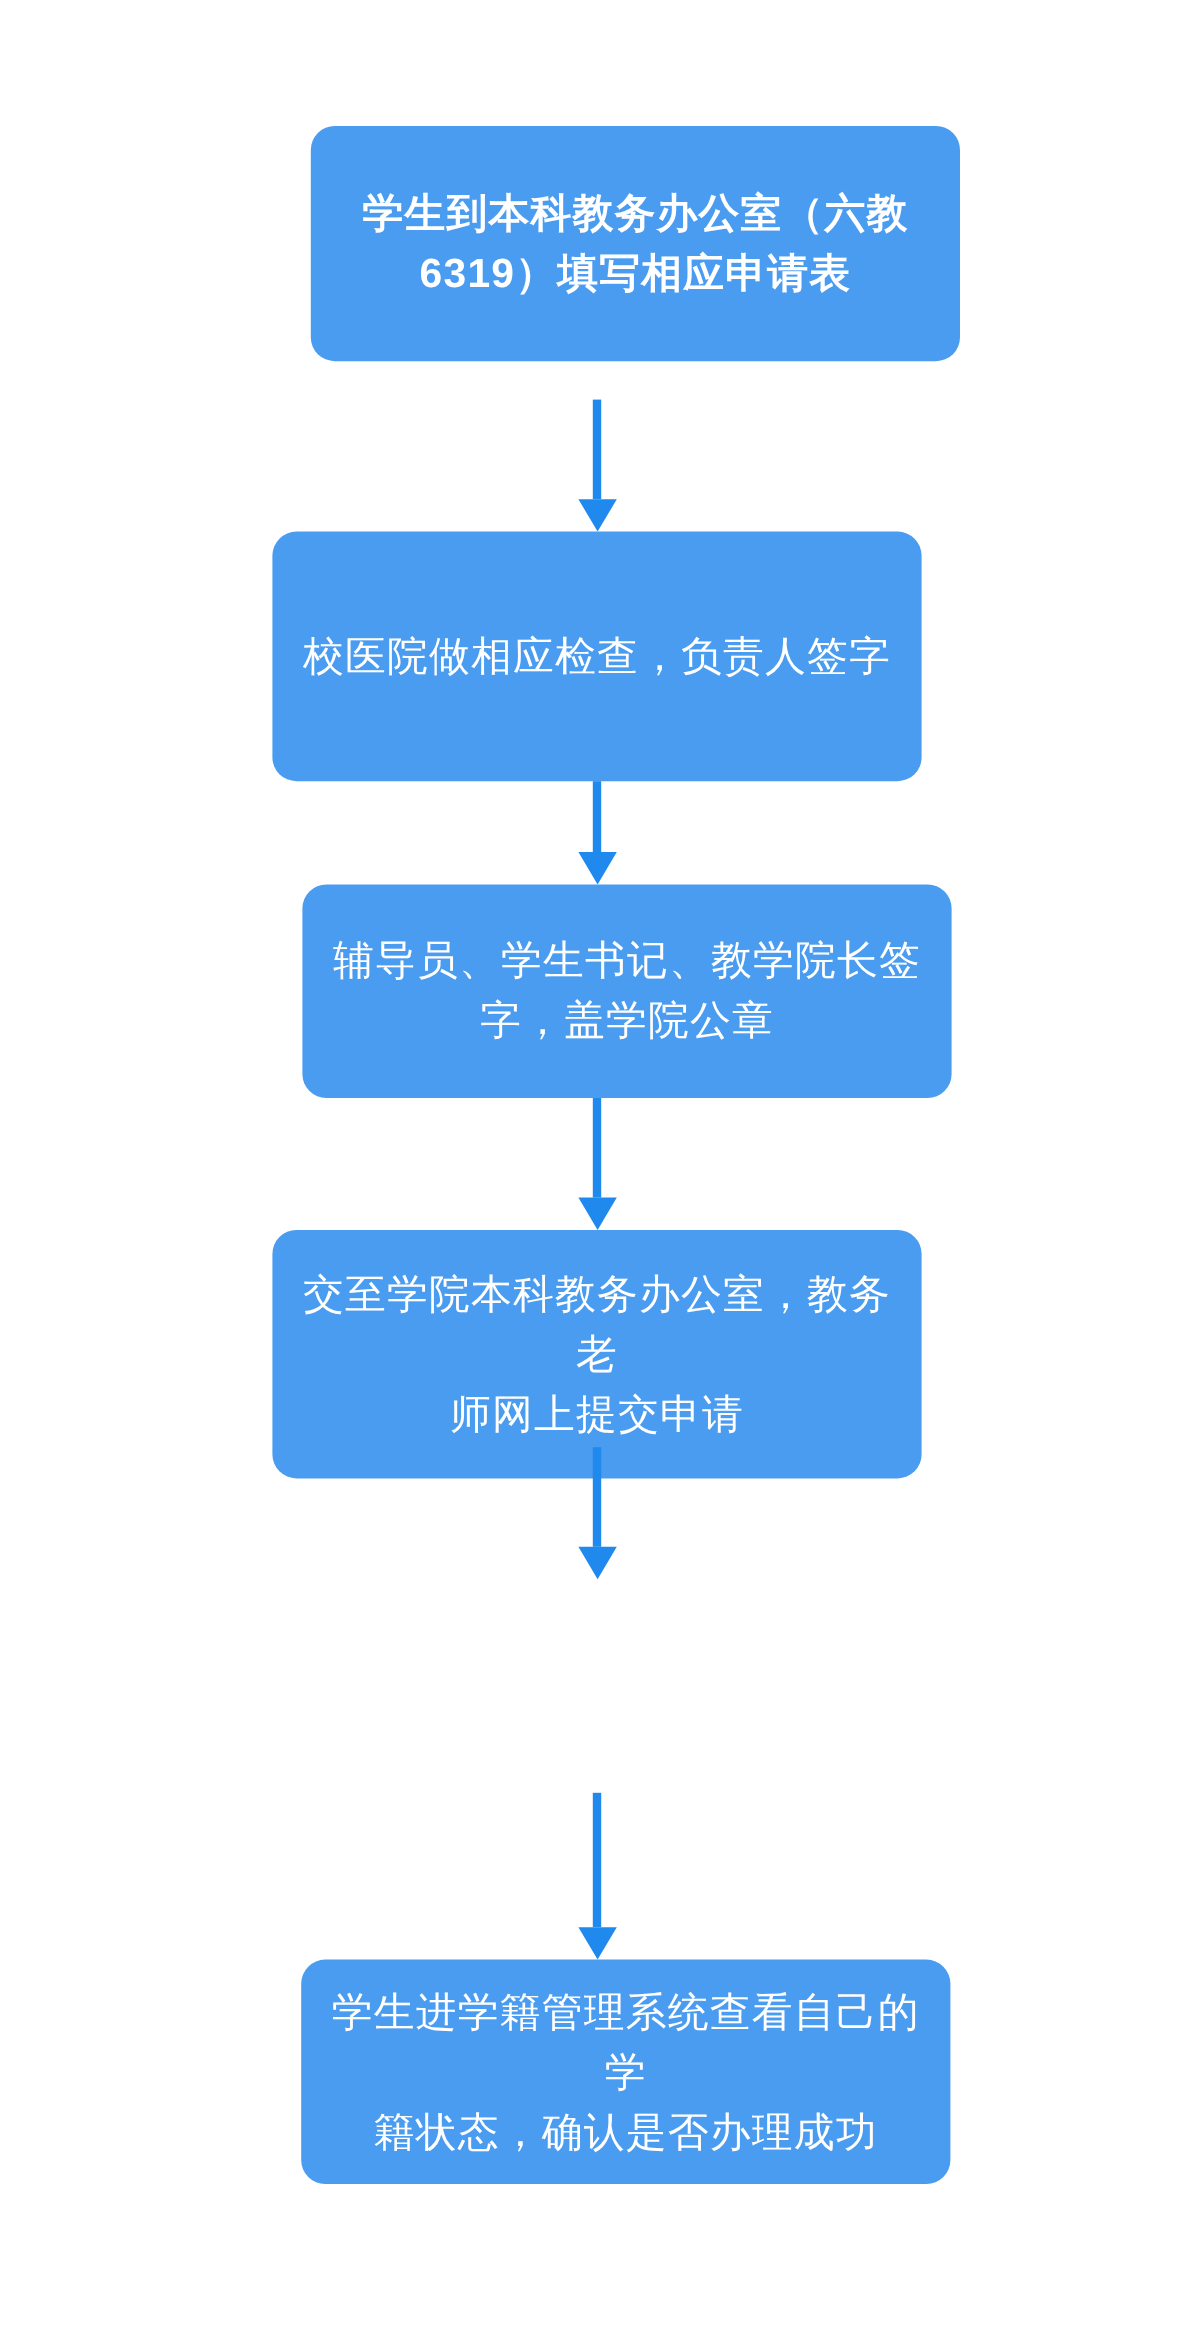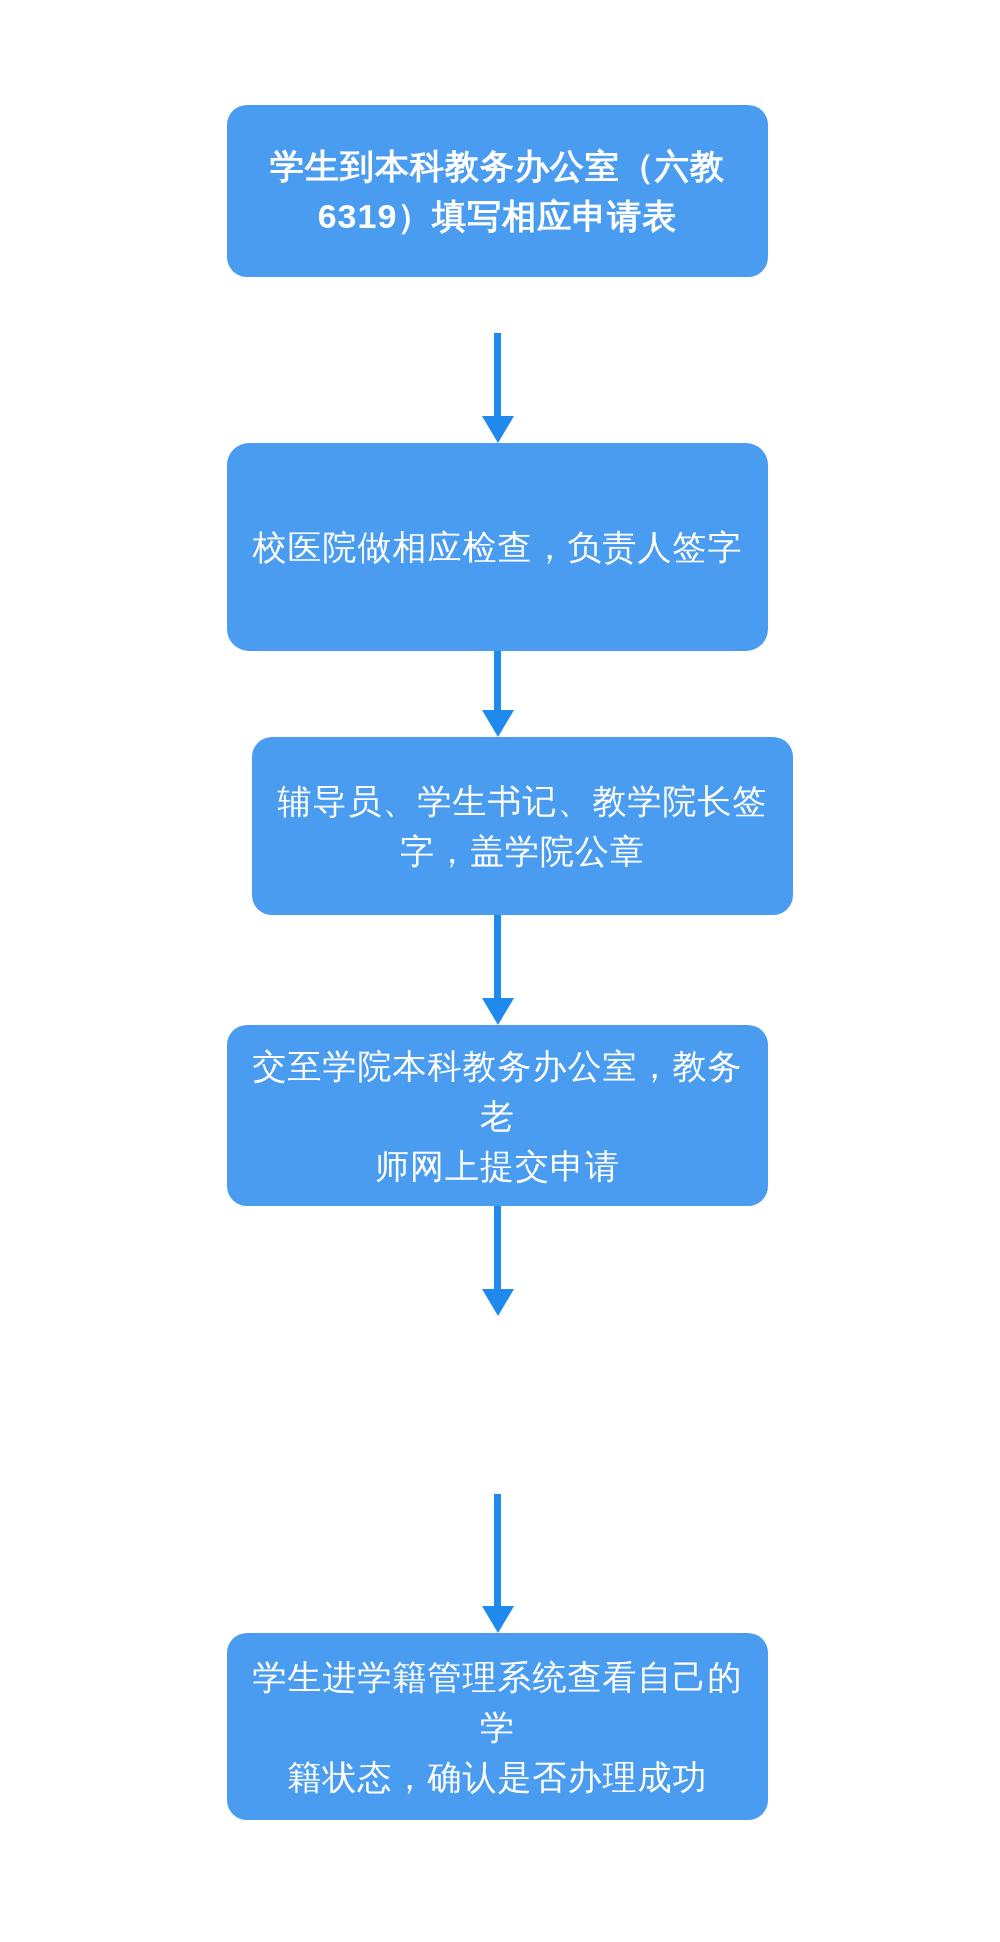--- a/index.html
+++ b/index.html
@@ -29,27 +29,27 @@
     padding: 0 24px;
   }
   .step-text {
     color: var(--text, #ffffff);
     font-size: 34px;
     line-height: 50px;
     text-align: center;
     white-space: pre-line;
     letter-spacing: 1px;
   }
-  .step-1 { top: 105px;  height: 172px; }
+  .step-1 { top: 105px;  height: 196px; margin-left: 32px; }
   .step-1 .step-text { font-weight: 700; }
-  .step-2 { top: 443px;  height: 208px; border-radius: 22px; }
+  .step-2 { top: 443px;  height: 208px; }
   .step-3 { top: 737px;  height: 178px; margin-left: 25px; }
-  .step-4 { top: 1025px; height: 181px; }
+  .step-4 { top: 1025px; height: 207px; }
   .step-5 { top: 1316px; height: 178px; }
-  .step-6 { top: 1633px; height: 187px; }
+  .step-6 { top: 1633px; height: 187px; margin-left: 24px; }
 
   .arrow {
     position: absolute;
     left: 227px;
     width: 541px;
     display: flex;
     flex-direction: column;
     align-items: center;
   }
   .arrow-1 { top: 333px;  height: 110px; }

